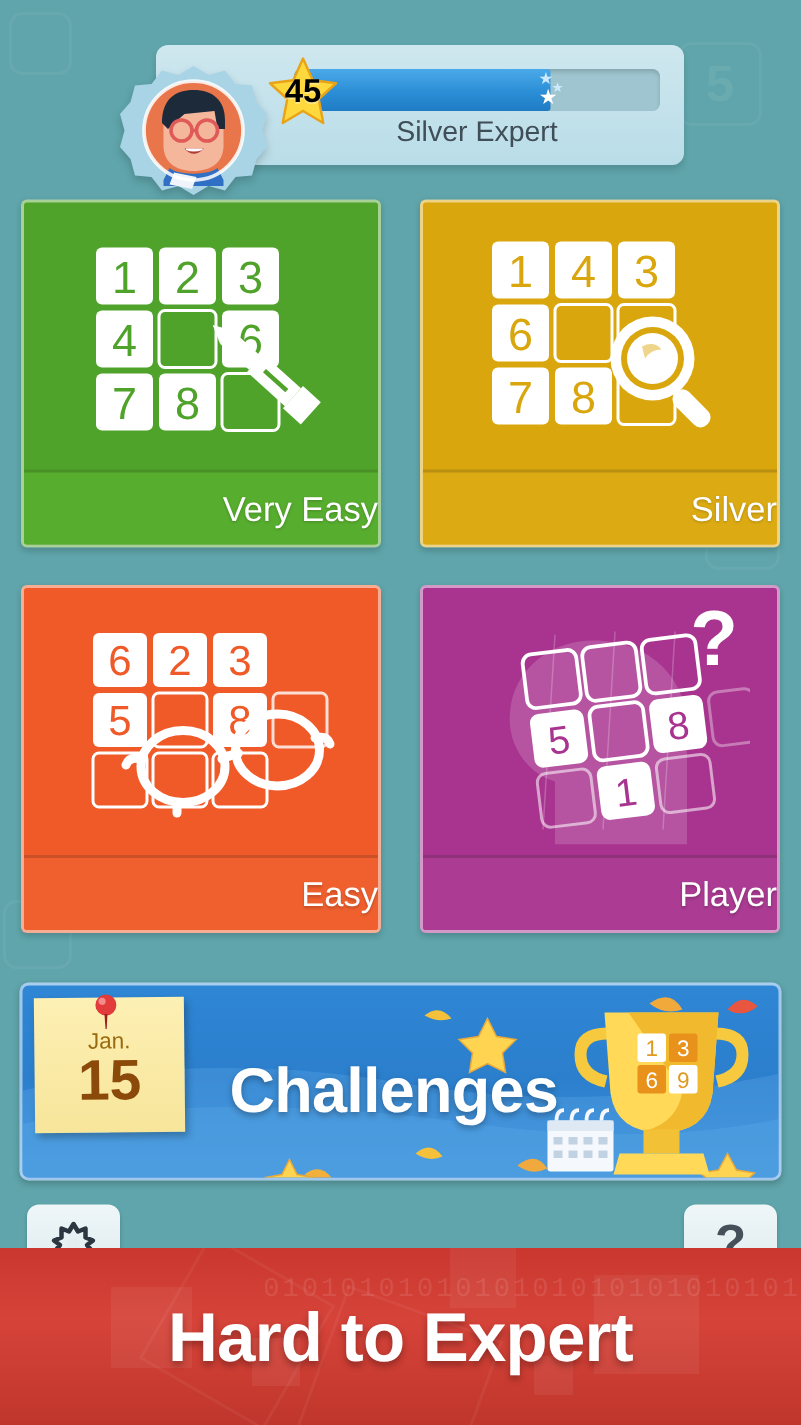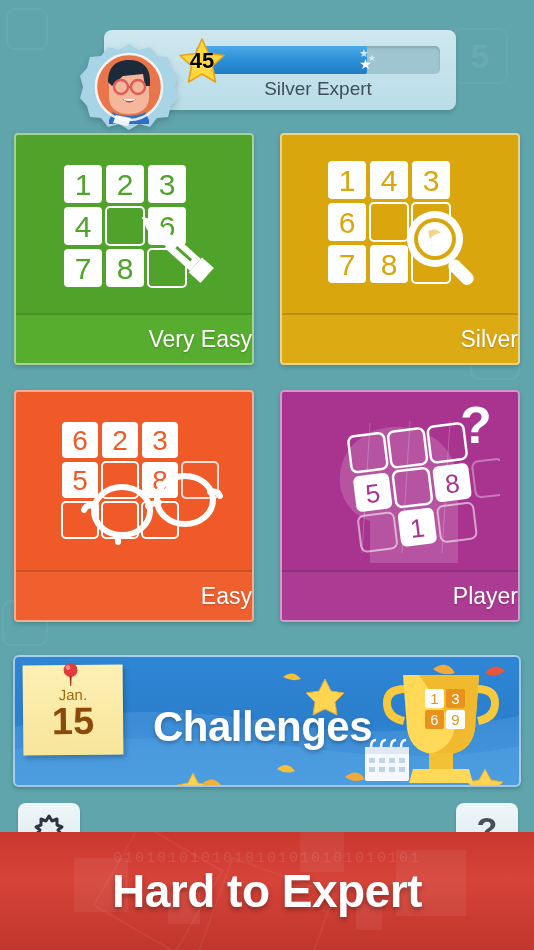--- a/index.html
+++ b/index.html
@@ -157,23 +157,23 @@
   }
   .promo-text {
     font-size: 46px; font-weight: bold; color: #fff;
     text-shadow: 0 3px 5px rgba(0,0,0,0.3);
     position: relative; z-index: 3;
     letter-spacing: -0.5px;
   }
   .promo-bits {
     position: absolute; left: 0; top: 18px; width: 100%;
     font-family: "Liberation Mono", monospace;
-    font-size: 15px; color: rgba(255,255,255,0.10);
+    font-size: 18px; color: rgba(255,255,255,0.10);
     letter-spacing: 2px; white-space: nowrap;
-    text-align: center; z-index: 1;
+    text-align: right; z-index: 1;
   }
   .promo-sq {
     position: absolute; background: rgba(255,255,255,0.06);
     z-index: 1;
   }
   .promo-hex {
     position: absolute; border: 2px solid rgba(255,255,255,0.05);
     z-index: 1;
   }
 

